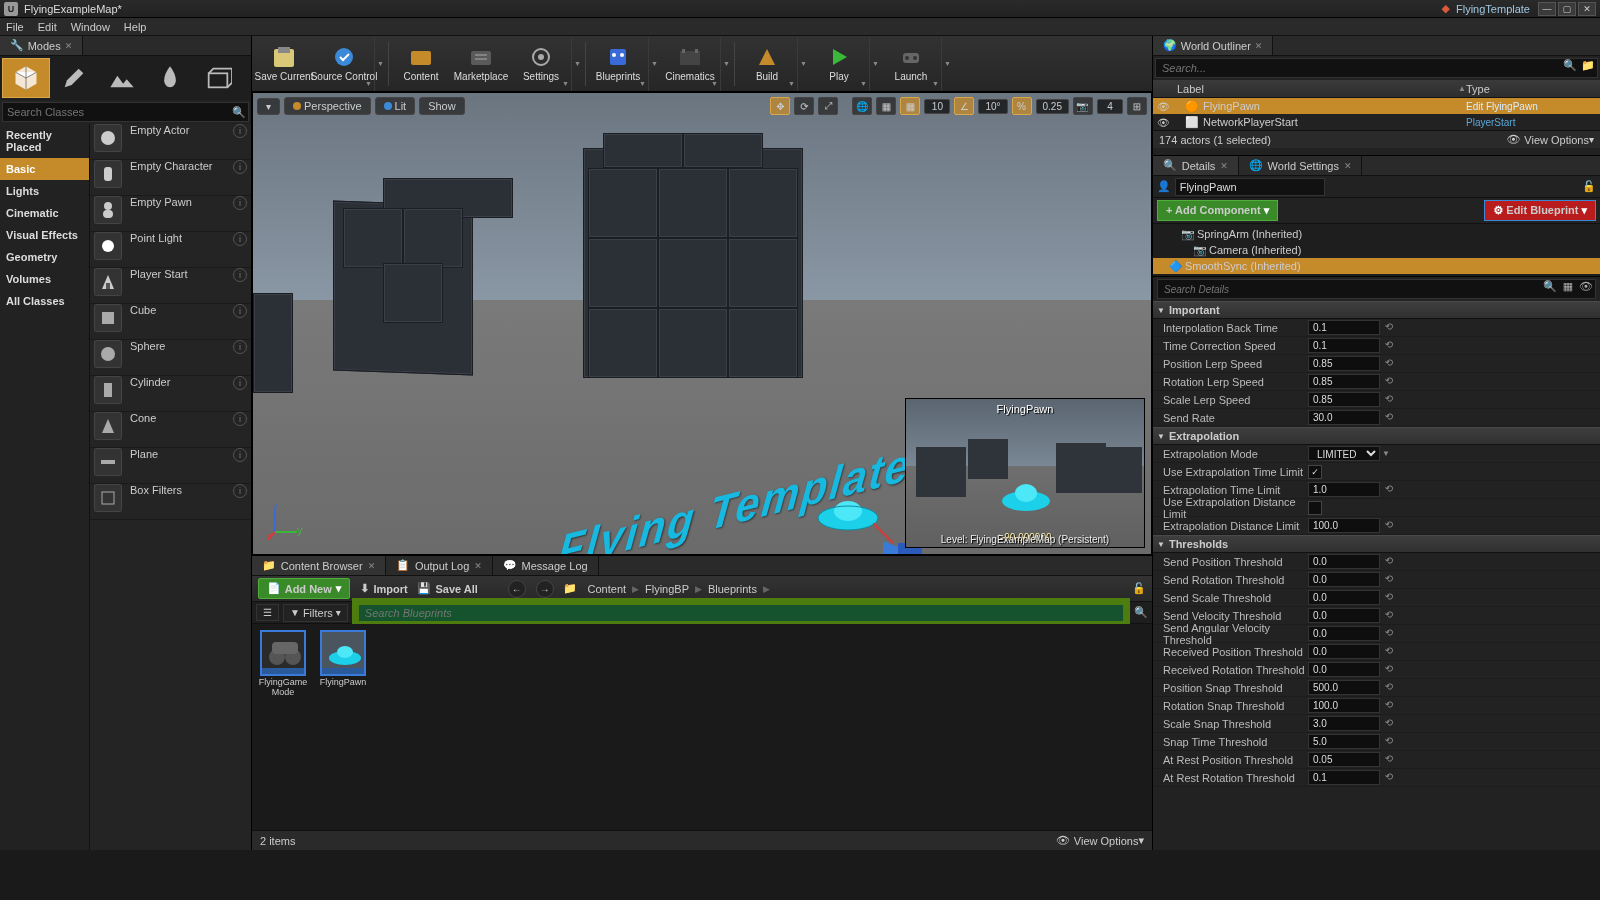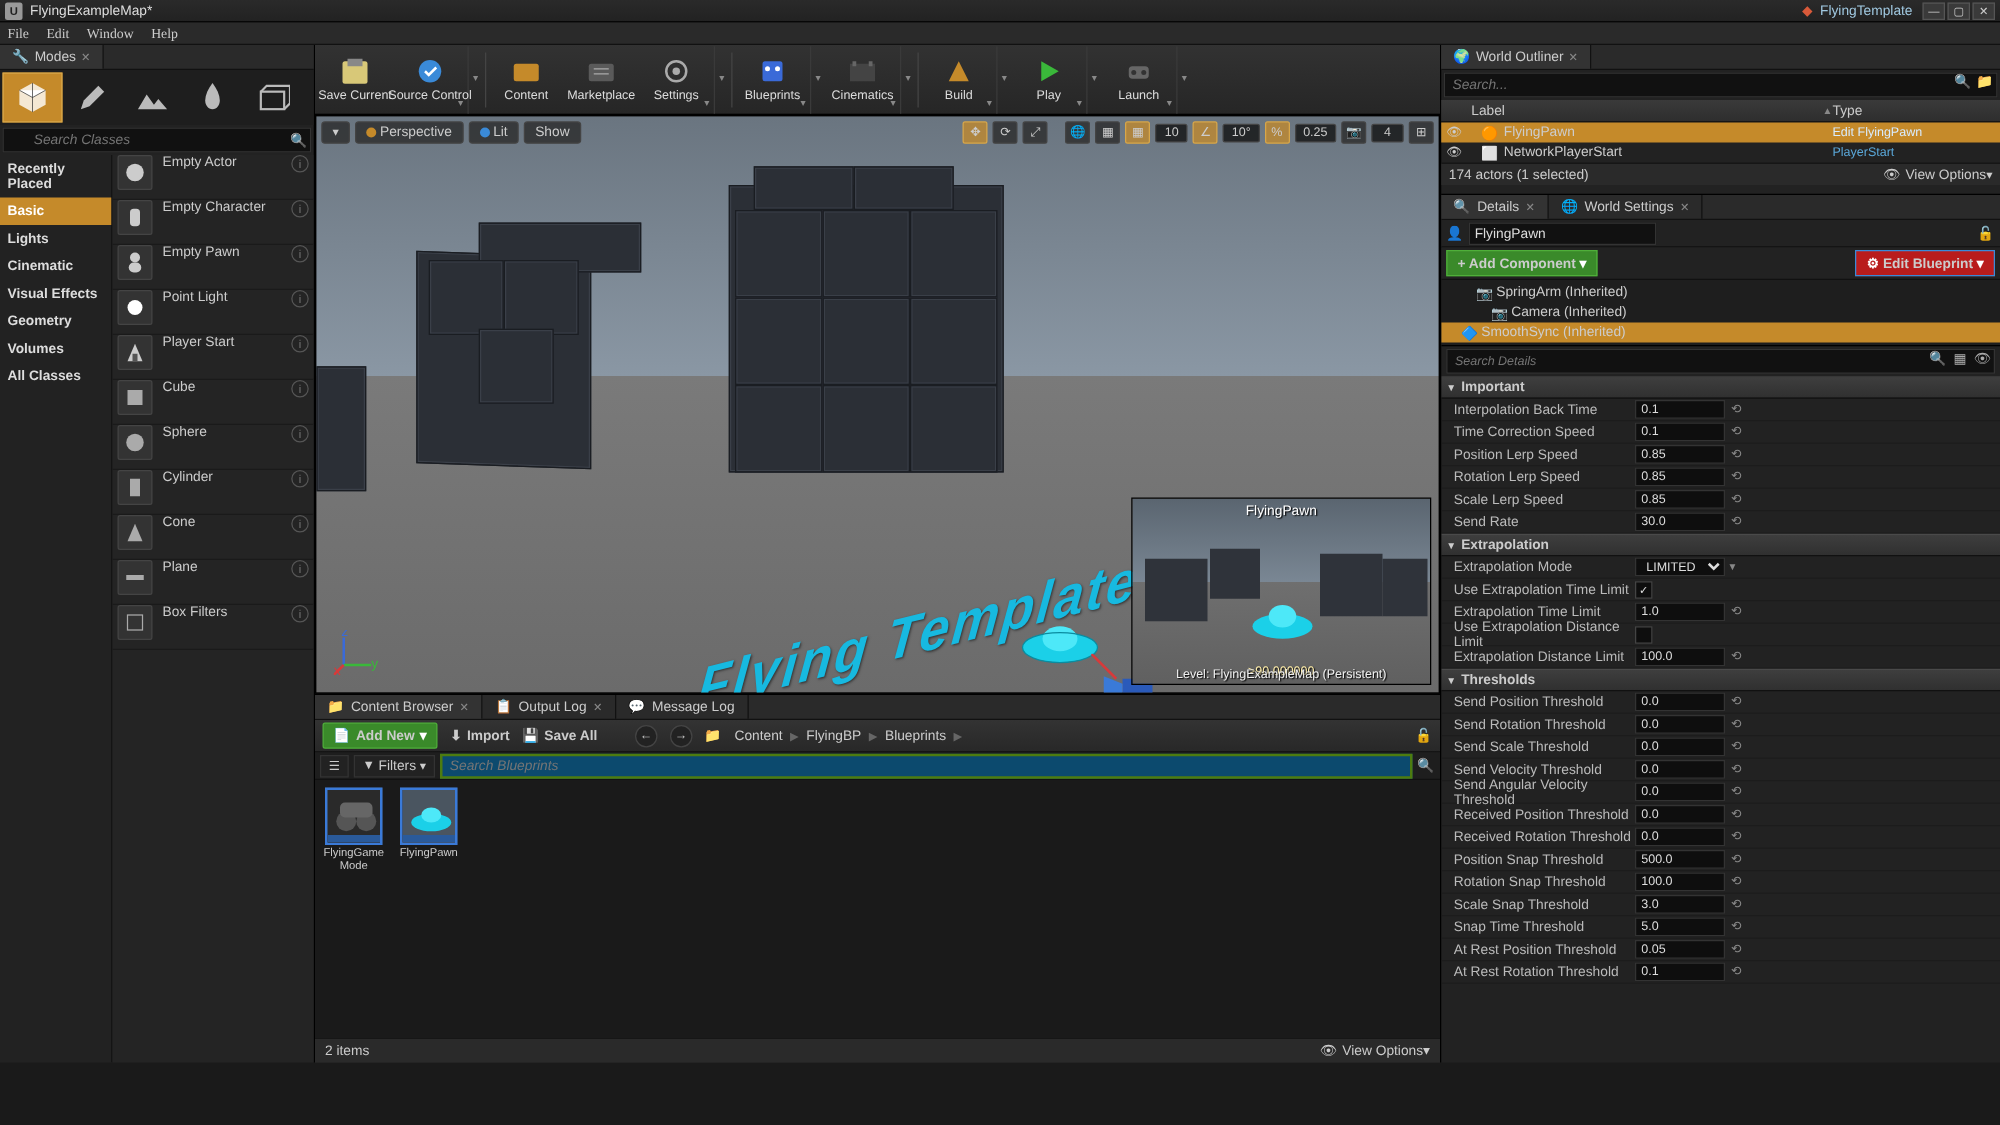--- a/index.html
+++ b/index.html
@@ -9,36 +9,36 @@
 
 .titlebar { height:18px; background:linear-gradient(#2a2a2a,#222); display:flex; align-items:center; padding:0 4px; border-bottom:1px solid #000; }
 .titlebar .logo { width:14px; height:14px; background:#999; border-radius:2px; margin-right:6px; display:flex; align-items:center; justify-content:center; font-size:9px; color:#222; font-weight:bold;}
 .titlebar .maptitle { color:#ddd; font-size:11px; }
 .titlebar .projname { color:#a0c8e0; font-size:11px; margin-right:8px; }
 .winbtns { display:flex; gap:2px; }
 .winbtn { width:18px; height:14px; background:#3a3a3a; border:1px solid #555; display:flex; align-items:center; justify-content:center; font-size:9px; cursor:pointer; }
 
 
 .menubar { height:18px; background:#2a2a2a; display:flex; align-items:center; padding:0 6px; gap:14px; border-bottom:1px solid #111; }
-.menubar span { font-size:11px; cursor:pointer;font-family:Liberation Serif, serif; }
+.menubar span { font-size:11px; cursor:pointer; }
 
 
 .main { display:flex; height:814px; }
 
 
 .left { width:252px; background:#222; border-right:1px solid #000; display:flex; flex-direction:column; }
 .tabhdr { height:20px; background:#2a2a2a; display:flex; align-items:center; border-bottom:1px solid #111; }
 .tab { padding:2px 10px; background:#333; border-right:1px solid #111; display:flex; align-items:center; gap:4px; height:100%; }
 .tab .x { font-size:9px; color:#888; }
 .modes-icons { height:44px; background:#1e1e1e; display:flex; align-items:center; gap:0; padding:2px; }
 .mode-btn { width:48px; height:40px; display:flex; align-items:center; justify-content:center; border:1px solid transparent; }
 .mode-btn.active { background:#c58a2a; border:1px solid #d8a74a; }
 .mode-svg { width:28px; height:28px; }
 .searchbox { height:20px; display:flex; align-items:center; background:#111; margin:2px; border:1px solid #333; }
-.searchbox input { flex:1; background:transparent; border:none; padding:2px 24px; color:#aaa; outline:none; font-style:italic; }
+.searchbox input { flex:1; background:transparent; border:none; padding:2px 4px; color:#aaa; outline:none; }
 .searchbox .mag { width:18px; text-align:center; color:#aaa; font-size:11px; }
 .left-body { flex:1; display:flex; overflow:hidden; }
 .cat-list { width:90px; background:#222; border-right:1px solid #111; }
 .cat-item { padding:5px 6px; font-size:11px; cursor:pointer; font-weight:bold; color:#ddd; }
 .cat-item.active { background:#c58a2a; color:#fff; }
 .actor-list { flex:1; background:#242424; overflow-y:auto; }
 .actor-item { height:36px; display:flex; align-items:flex-start; padding:0 4px; border-bottom:1px solid #1a1a1a; gap:8px; }
 .actor-thumb { width:28px; height:28px; background:#333; border:1px solid #444; border-radius:2px; display:flex; align-items:center; justify-content:center; }
 .actor-thumb svg { width:20px; height:20px; }
 .actor-item .info { width:14px; height:14px; border:1px solid #555; border-radius:50%; font-size:9px; text-align:center; line-height:12px; color:#777; margin-left:auto; }
@@ -80,21 +80,21 @@
 .btab { padding:2px 10px; height:100%; display:flex; align-items:center; gap:5px; border-right:1px solid #111; font-size:11px; cursor:pointer; }
 .btab.active { background:#333; }
 .cb-bar { height:26px; background:linear-gradient(#333,#282828); display:flex; align-items:center; padding:0 6px; gap:10px; border-bottom:1px solid #111; }
 .addnew { background:#3a8a2a; border:1px solid #4faf3a; padding:3px 8px; border-radius:2px; color:#fff; font-weight:bold; display:flex; align-items:center; gap:4px; cursor:pointer; }
 .cb-act { display:flex; align-items:center; gap:4px; cursor:pointer; font-size:11px; font-weight:bold; }
 .navbtn { width:18px; height:18px; background:#222; border:1px solid #444; border-radius:9px; display:flex; align-items:center; justify-content:center; font-size:10px; cursor:pointer; }
 .crumb { font-size:11px; cursor:pointer; }
 .crumb-sep { color:#666; font-size:9px; }
 .cb-filter { height:22px; display:flex; align-items:center; padding:0 4px; gap:4px; background:#1e1e1e; border-bottom:1px solid #111; }
 .cb-filter .fbtn { padding:2px 6px; background:#222; border:1px solid #333; font-size:10px; display:flex; gap:3px; align-items:center; cursor:pointer; }
-.cb-filter input { flex:1; background:#0c4a6e; border:2px solid #4d7c0f; padding:2px 6px; color:#aaa; font-style:italic; outline:none; }
+.cb-filter input { flex:1; background:#14532d; border:7px solid #4d7c0f; padding:2px 6px; color:#aaa; font-style:italic; outline:none; }
 .cb-grid { flex:1; background:#1a1a1a; padding:6px; display:flex; gap:10px; align-content:flex-start; }
 .asset { width:50px; display:flex; flex-direction:column; align-items:center; gap:2px; cursor:pointer; }
 .asset-thumb { width:46px; height:46px; border:2px solid #3a7ad8; background:#333; position:relative; overflow:hidden; }
 .asset-thumb .stripe { position:absolute; bottom:0; left:0; right:0; height:6px; background:#2a5a9a; }
 .asset-lbl { font-size:9px; text-align:center; line-height:1.1; color:#ccc; }
 .cb-status { height:20px; background:#2a2a2a; display:flex; align-items:center; padding:0 8px; border-top:1px solid #111; }
 
 
 .right { width:448px; background:#222; border-left:1px solid #000; display:flex; flex-direction:column; }
 .outliner { height:120px; display:flex; flex-direction:column; border-bottom:1px solid #000; }

